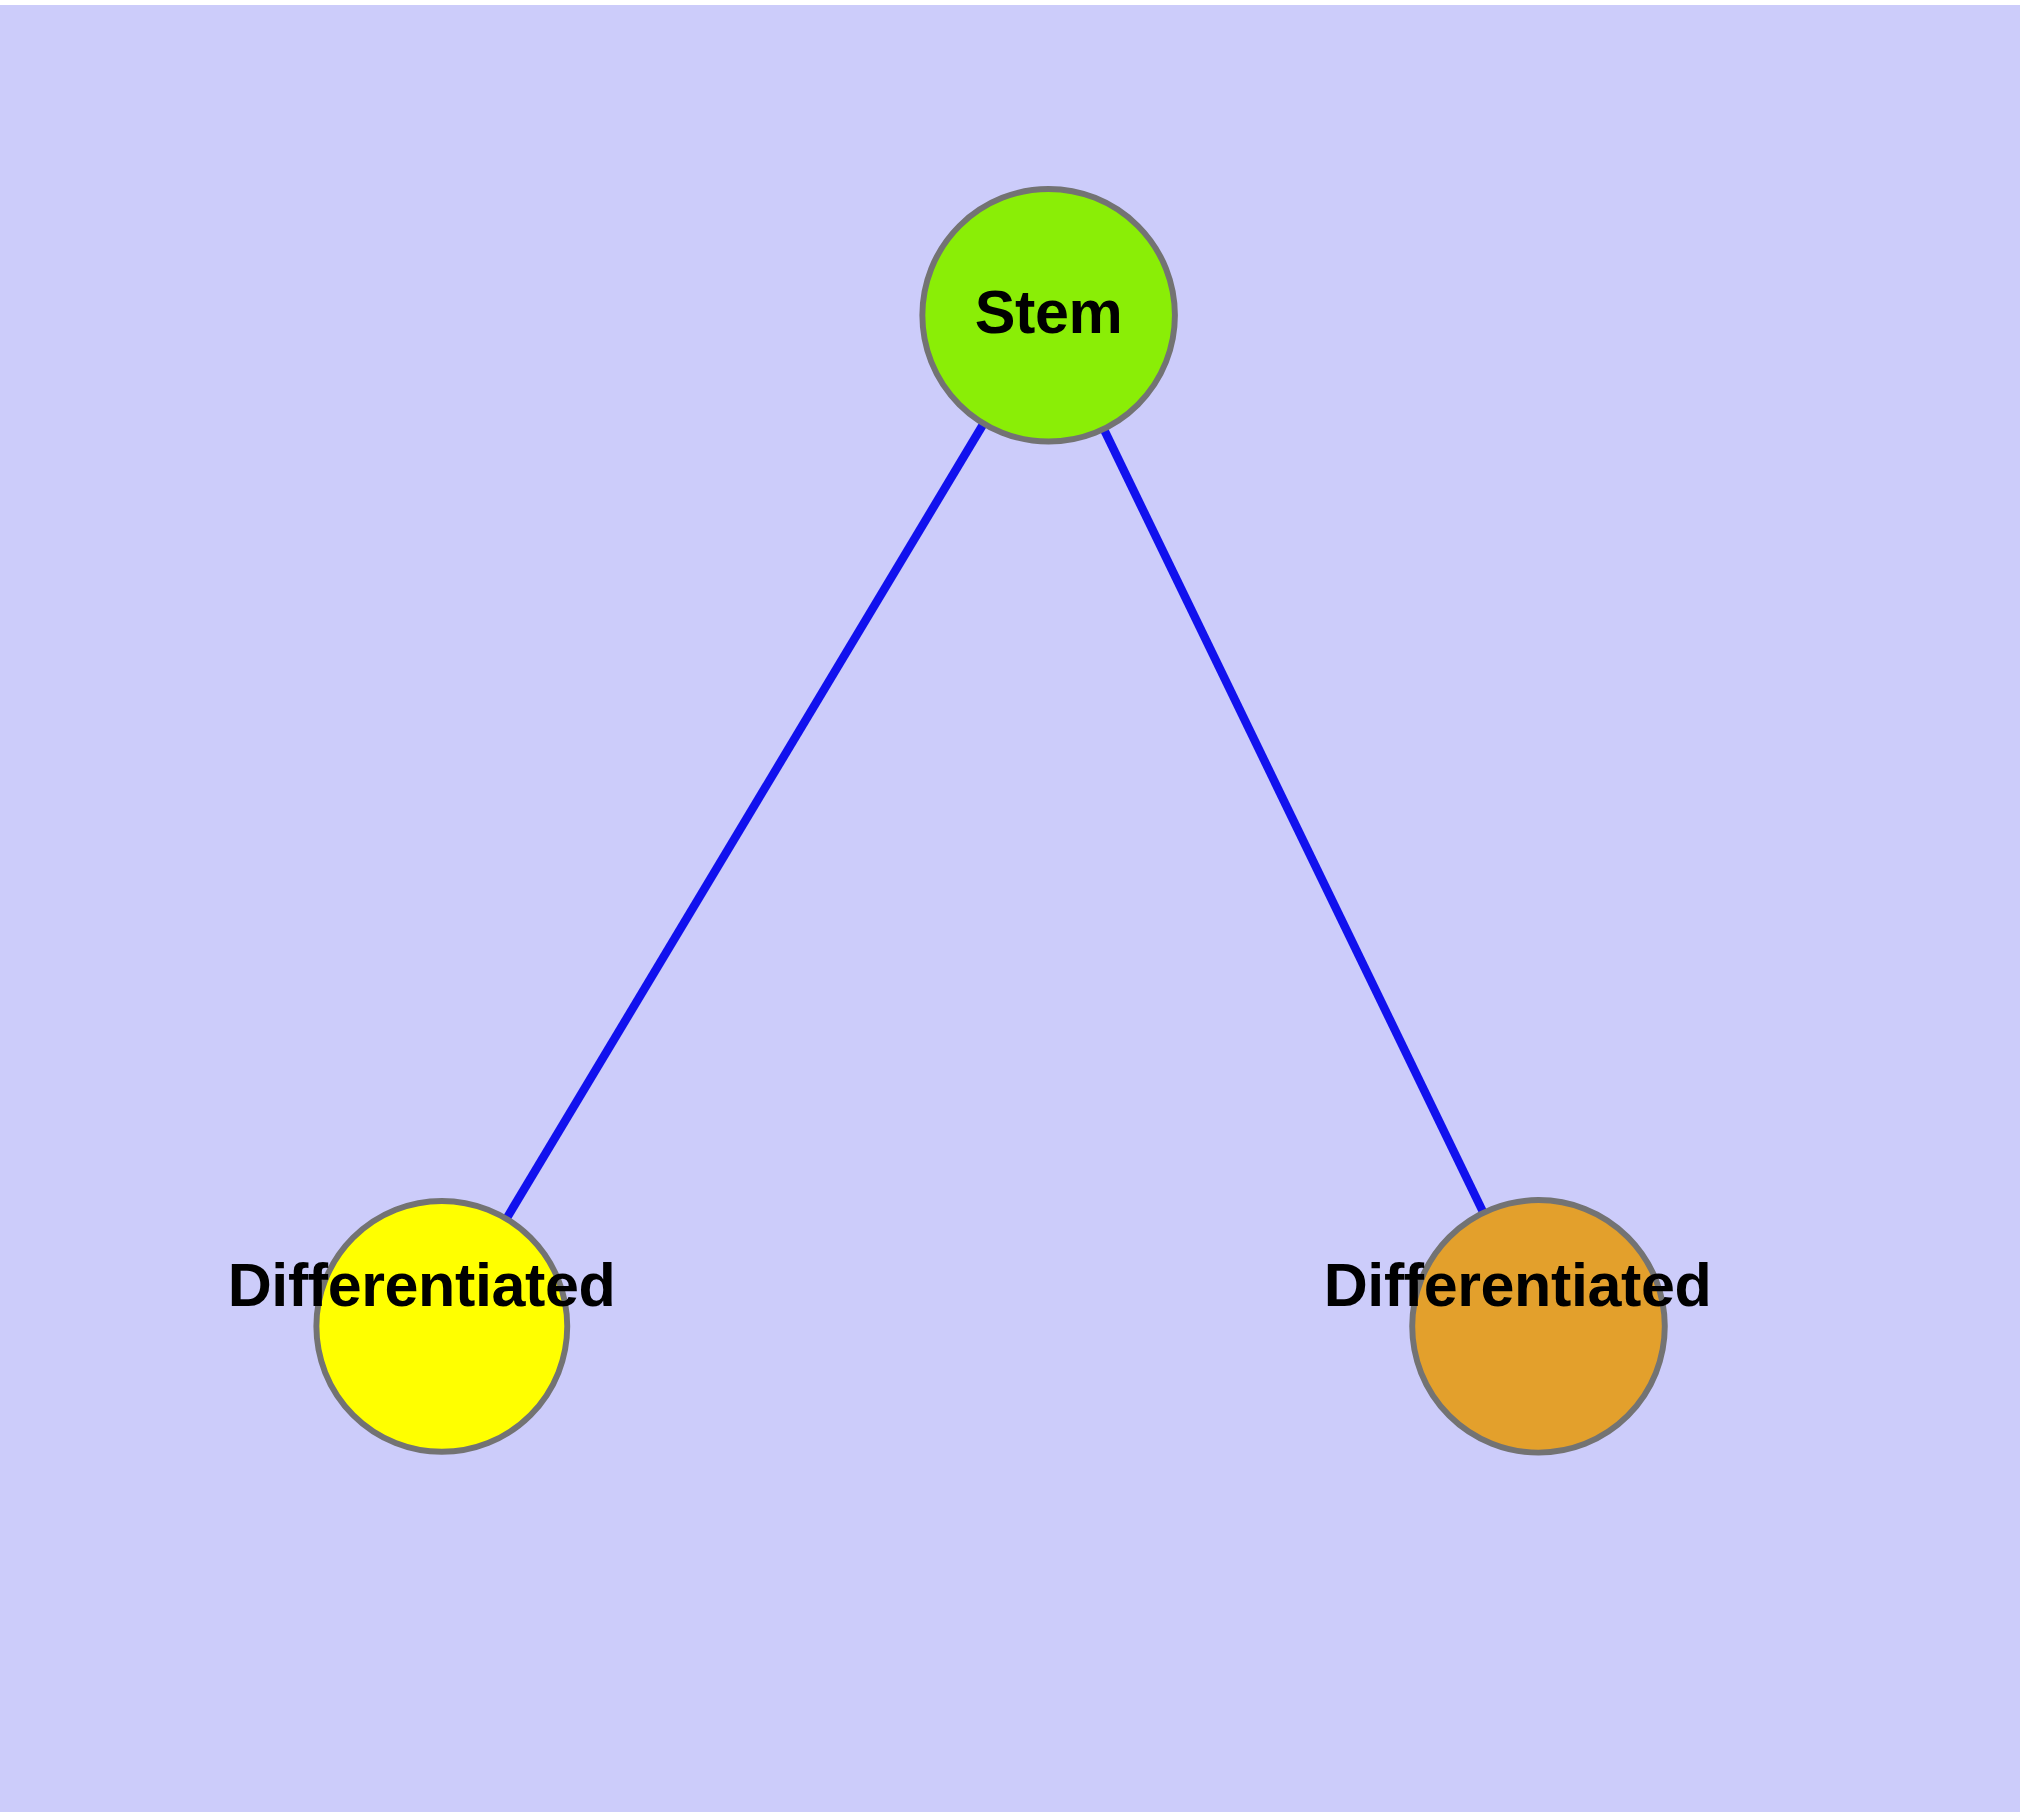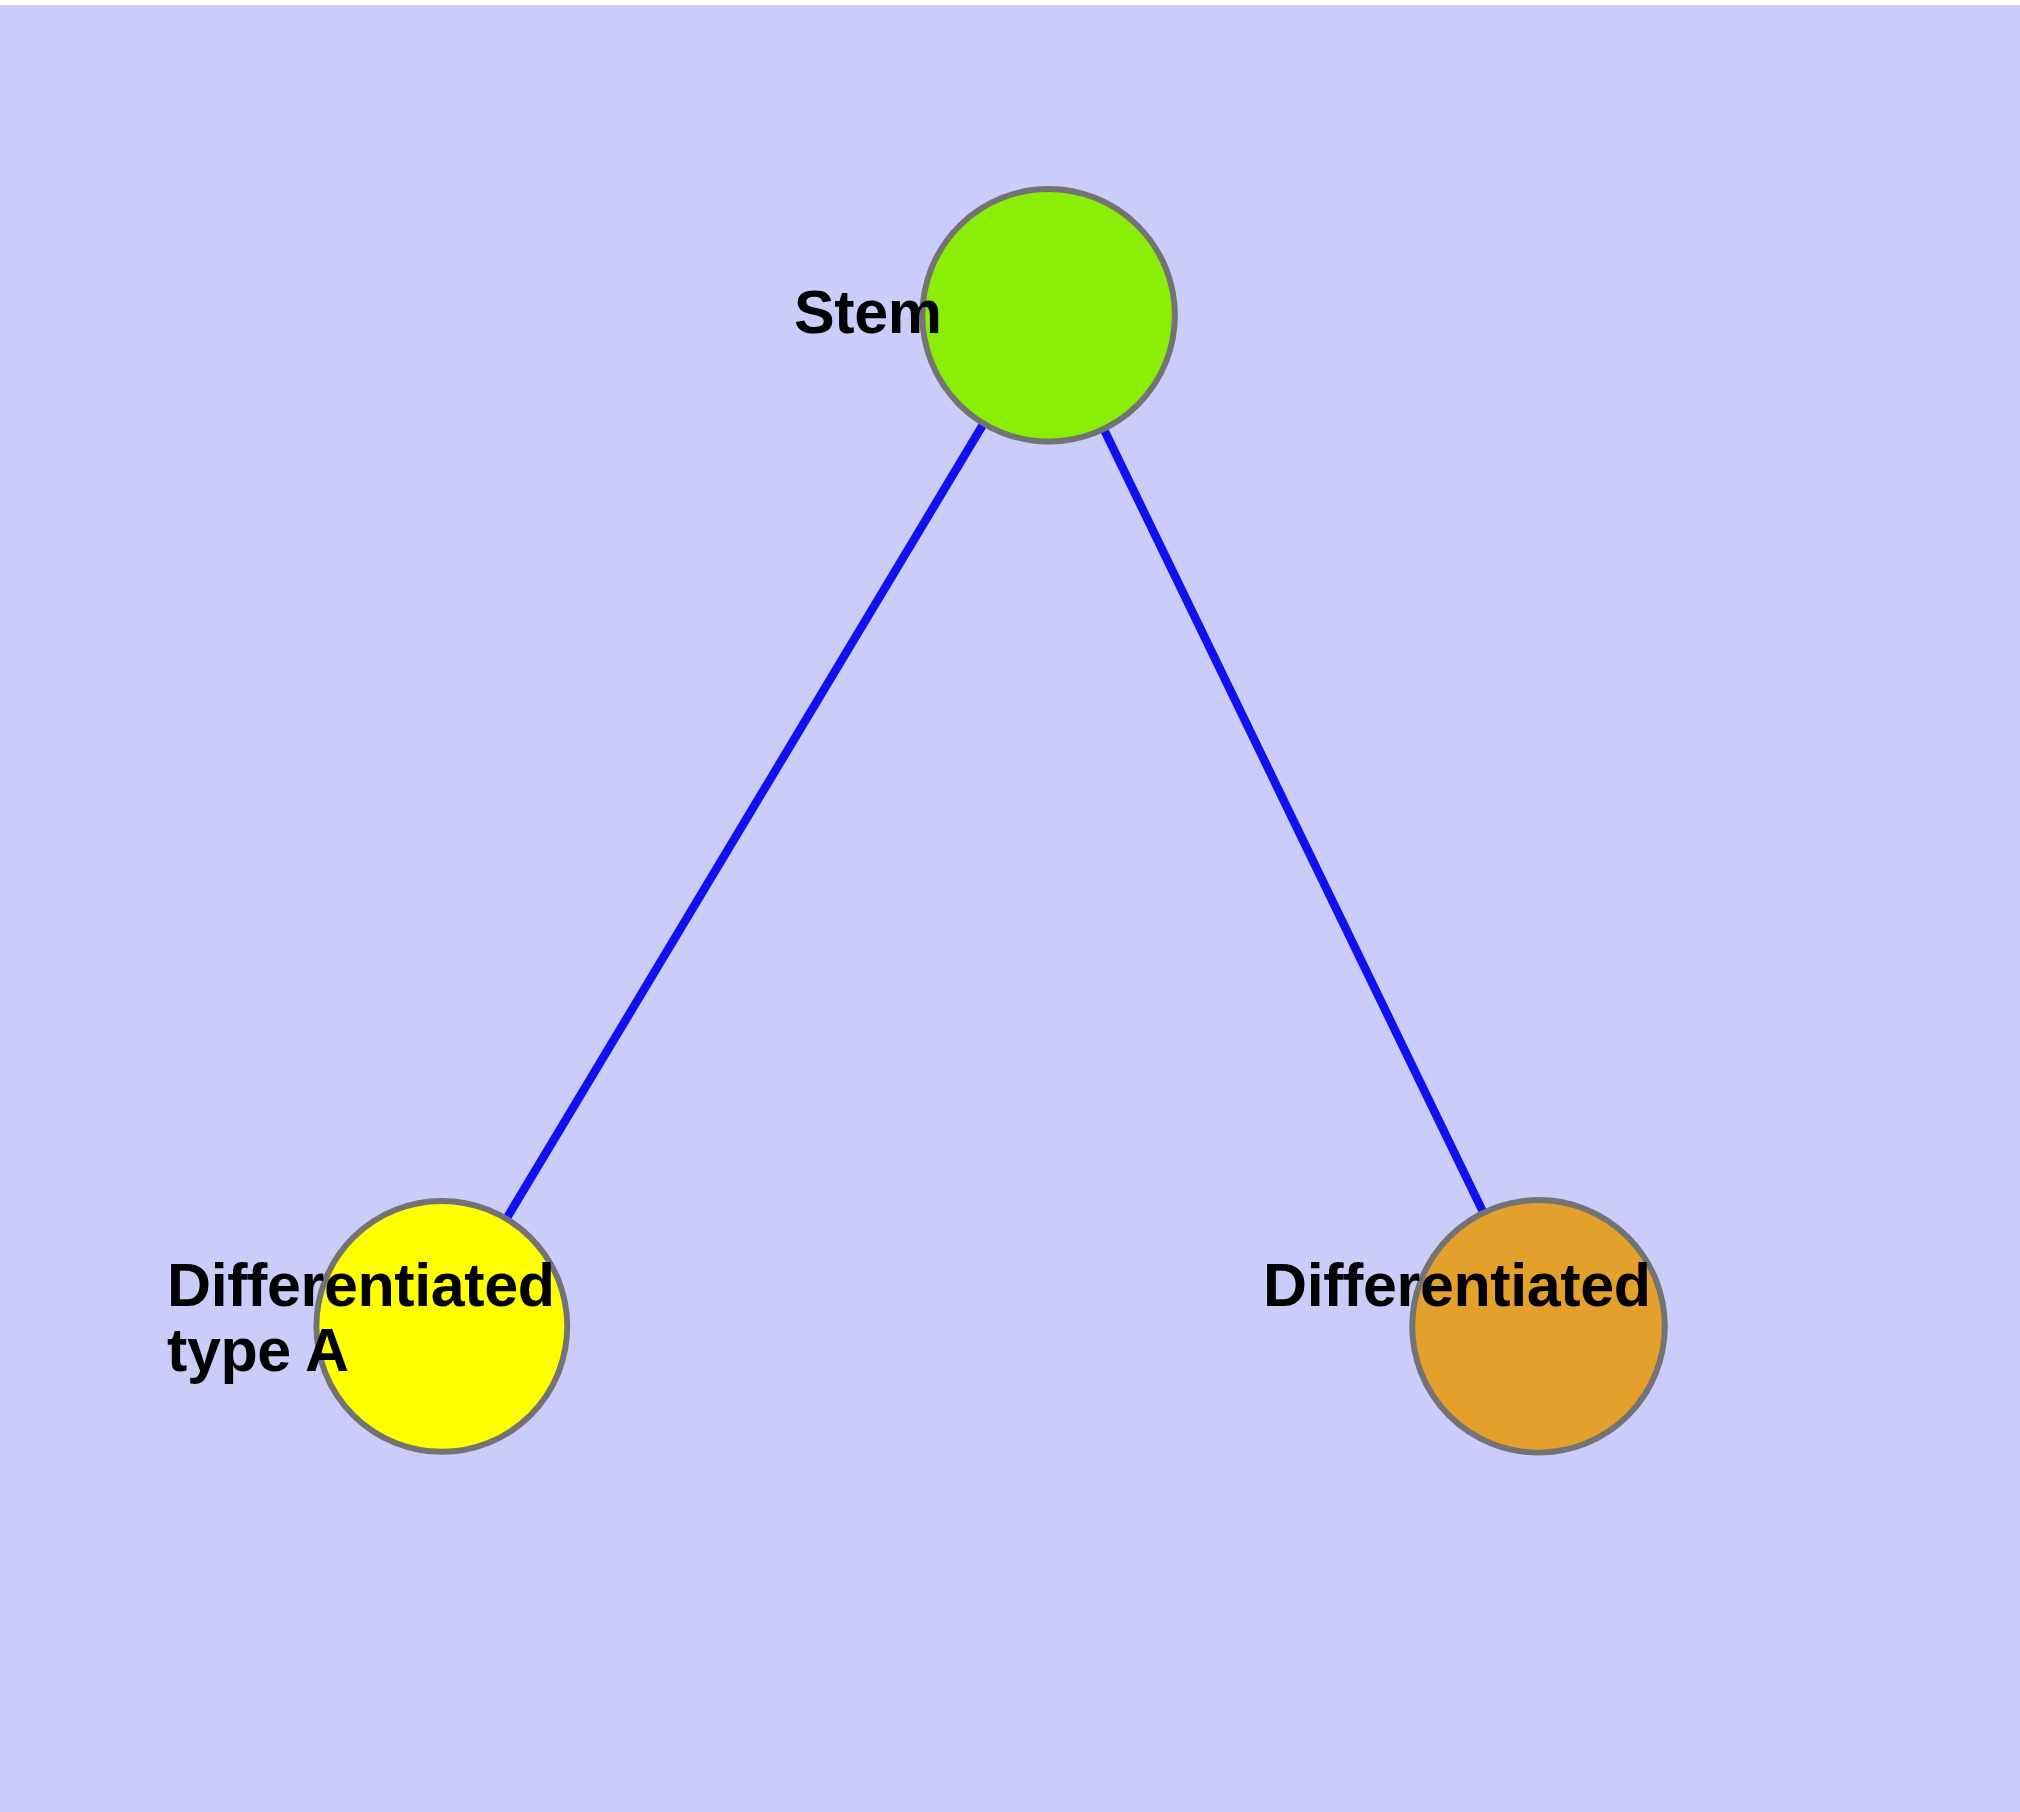--- a/index.html
+++ b/index.html
@@ -25,21 +25,21 @@
   }
   #graph-svg {
     position: absolute;
     left: 0;
     top: 0;
     width: 2021px;
     height: 1812px;
   }
   .node-label {
     position: absolute;
-    text-align: left;
+    text-align: center;
     font-weight: bold;
     color: #000000;
     line-height: 1.06;
     white-space: nowrap;
     letter-spacing: -0.4px;
     -webkit-font-smoothing: antialiased;
   }
   #label-stem {
     font-size: 61px;
     left: 794px;
@@ -78,21 +78,20 @@
       <circle id="node-diff-b" cx="1815" cy="1565" r="149" fill="#e3a02c" stroke="#737373" stroke-width="7"></circle>
     </g>
   </svg>
 
   <div id="label-stem" class="node-label">
     <span class="label-line">Stem</span>
   </div>
 
   <div id="label-type-a" class="node-label">
     <span class="label-line">Differentiated</span>
-    <span class="label-line">type A</span>
   </div>
 
   <div id="label-type-b" class="node-label">
     <span class="label-line">Differentiated</span>
   </div>
 
 </div>
 
 
 </body></html>

